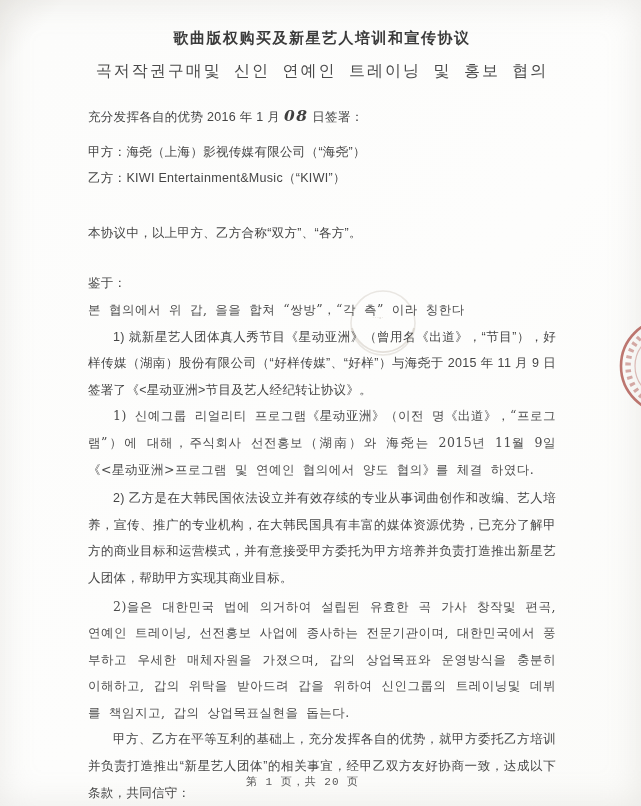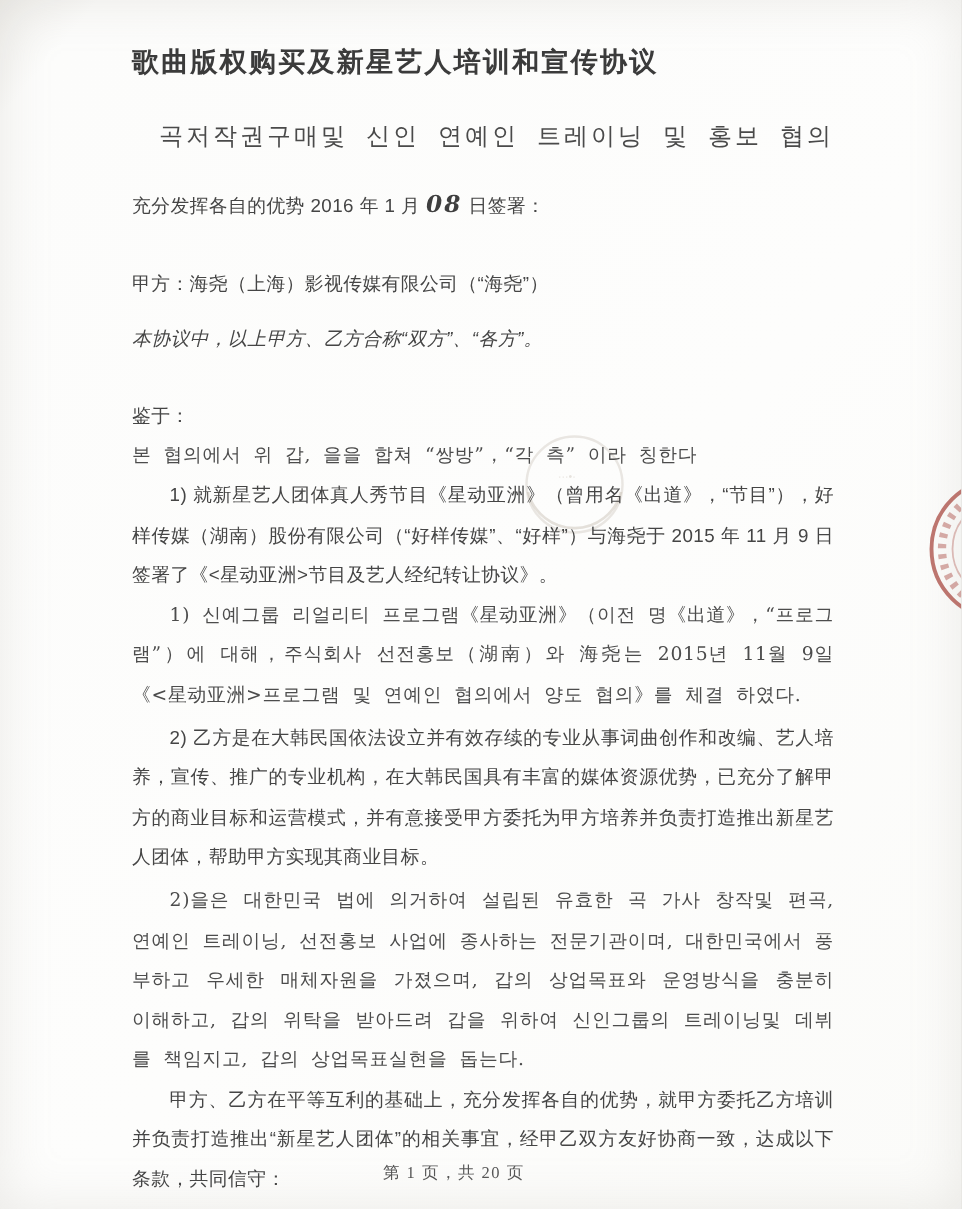--- a/index.html
+++ b/index.html
@@ -10,53 +10,53 @@
   }
   .page{
     position:relative;width:641px;height:806px;overflow:hidden;
     background:linear-gradient(130deg,#f1f0ed 0%,#fcfcfb 5%,#fdfdfc 55%,#fbfbf9 100%);
     box-shadow:inset 0 0 34px rgba(175,170,158,.22);
   }
   .doc{
     position:absolute;left:88px;top:0;width:468px;
   }
   .title-zh{
-    margin-top:29px;text-align:left;
-    font-size:18px;font-weight:bold;color:#3b3b3b;letter-spacing:1.5px;
+    margin-top:29px;text-align:center;
+    font-size:15px;font-weight:bold;color:#3b3b3b;letter-spacing:1.5px;
   }
   .title-ko{
-    margin-top:28px;text-align:right;
-    font-family:Liberation Serif, serif;
+    margin-top:13px;text-align:center;
+    font-family:Liberation Sans, sans-serif;
     font-size:16px;color:#4a4a4a;letter-spacing:2px;word-spacing:6px;
   }
   p.line{
     margin:0;font-size:12.5px;line-height:26.6px;color:#454545;
     text-align:justify;
   }
   p.zh{font-family:"Liberation Sans", sans-serif;letter-spacing:.3px;}
   p.ko{
     font-family:"DejaVu Serif", serif;color:#4c4c4c;
     letter-spacing:.5px;word-spacing:3.5px;
   }
   p.indent{text-indent:2em;}
   p.m0{margin-top:0;}
   p.m2{margin-top:2px;}
-  p.m20{margin-top:11px;font-style:italic;}
+  p.m20{margin-top:28px;}
   p.m21{margin-top:21px;}
   p.m24{margin-top:24px;}
-  p.m25{margin-top:25px;}
+  p.m25{margin-top:8px;}
   .seg-b{font-weight:normal;}
   .seg-hand{
     font-family:"DejaVu Serif", serif;font-style:italic;
     font-size:15.5px;letter-spacing:1.5px;color:#3f3f3f;font-weight:bold;
   }
   .footer{
     position:absolute;left:0;top:774px;width:605px;
     text-align:center;font-size:11px;color:#565656;letter-spacing:1px;
-    font-family:Liberation Serif, serif;
+    font-family:Liberation Mono, monospace;
   }
   .stamp-svg{position:absolute;left:0;top:0;pointer-events:none;}
 </style>
 </head>
 <body>
 
 <div class="page">
 
   <svg class="stamp-svg" width="641" height="806" viewBox="0 0 641 806" aria-hidden="true">
     <circle cx="383" cy="323" r="32" fill="none" stroke-width="1.6" opacity="0.30" stroke="#beb4a7"></circle>
@@ -71,20 +71,21 @@
     <circle cx="668" cy="366" r="33" fill="none" stroke-width="1.2" opacity="0.35" stroke="#a84a42"></circle>
   </svg>
 
   <div class="doc">
     <div class="title-zh">歌曲版权购买及新星艺人培训和宣传协议</div>
     <div class="title-ko">곡저작권구매및 신인 연예인 트레이닝 및 홍보 협의</div>
 
     <div>
         <p class="line zh m21"><span>充分发挥各自的优势 </span><span class="seg-b">2016 年 1 月</span><span>  </span><span class="seg-hand">08</span><span> 日签署：</span></p>
         <p class="line zh m25"><span>甲方：海尧（上海）影视传媒有限公司（“海尧”）</span></p>
+        <p class="line zh m0"><span>乙方：KIWI Entertainment&amp;Music（“KIWI”）</span></p>
         <p class="line zh m20"><span>本协议中，以上甲方、乙方合称“双方”、“各方”。</span></p>
         <p class="line zh m24"><span>鉴于：</span></p>
         <p class="line ko m0"><span>본 협의에서 위 갑, 을을 합쳐 “쌍방”，“각 측” 이라 칭한다</span></p>
         <p class="line zh m0 indent"><span>1) 就新星艺人团体真人秀节目</span><span class="seg-b">《星动亚洲》</span><span>（曾用名</span><span class="seg-b">《出道》</span><span>，“节目”），好样传媒（湖南）股份有限公司（“好样传媒”、“好样”）与海尧于 2015 年 11 月 9 日签署了</span><span class="seg-b">《&lt;星动亚洲&gt;节目及艺人经纪转让协议》</span><span>。</span></p>
         <p class="line ko m0 indent"><span>1) 신예그룹 리얼리티 프로그램</span><span class="seg-b">《星动亚洲》</span><span>（이전 명</span><span class="seg-b">《出道》</span><span>，“프로그램”）에 대해，주식회사 </span><span class="seg-b">선전홍보（湖南）</span><span>와 </span><span class="seg-b">海尧</span><span>는 2015년 11월 9일 </span><span class="seg-b">《&lt;星动亚洲&gt;</span><span>프로그램 및 연예인 협의에서 양도 협의》를 체결 하였다.</span></p>
         <p class="line zh m2 indent"><span>2) 乙方是在大韩民国依法设立并有效存续的专业从事词曲创作和改编、艺人培养，宣传、推广的专业机构，在大韩民国具有丰富的媒体资源优势，已充分了解甲方的商业目标和运营模式，并有意接受甲方委托为甲方培养并负责打造推出新星艺人团体，帮助甲方实现其商业目标。</span></p>
         <p class="line ko m2 indent"><span>2)을은 대한민국 법에 의거하여 설립된 유효한 곡 가사 창작및 편곡, 연예인 트레이닝, 선전홍보 사업에 종사하는 전문기관이며, 대한민국에서 풍부하고 우세한 매체자원을 가졌으며, 갑의 상업목표와 운영방식을 충분히 이해하고, 갑의 위탁을 받아드려 갑을 위하여 신인그룹의 트레이닝및 데뷔를 책임지고, 갑의 상업목표실현을 돕는다.</span></p>
         <p class="line zh m0 indent"><span>甲方、乙方在平等互利的基础上，充分发挥各自的优势，就甲方委托乙方培训并负责打造推出“新星艺人团体”的相关事宜，经甲乙双方友好协商一致，达成以下条款，共同信守：</span></p>
       </div>
   </div>

